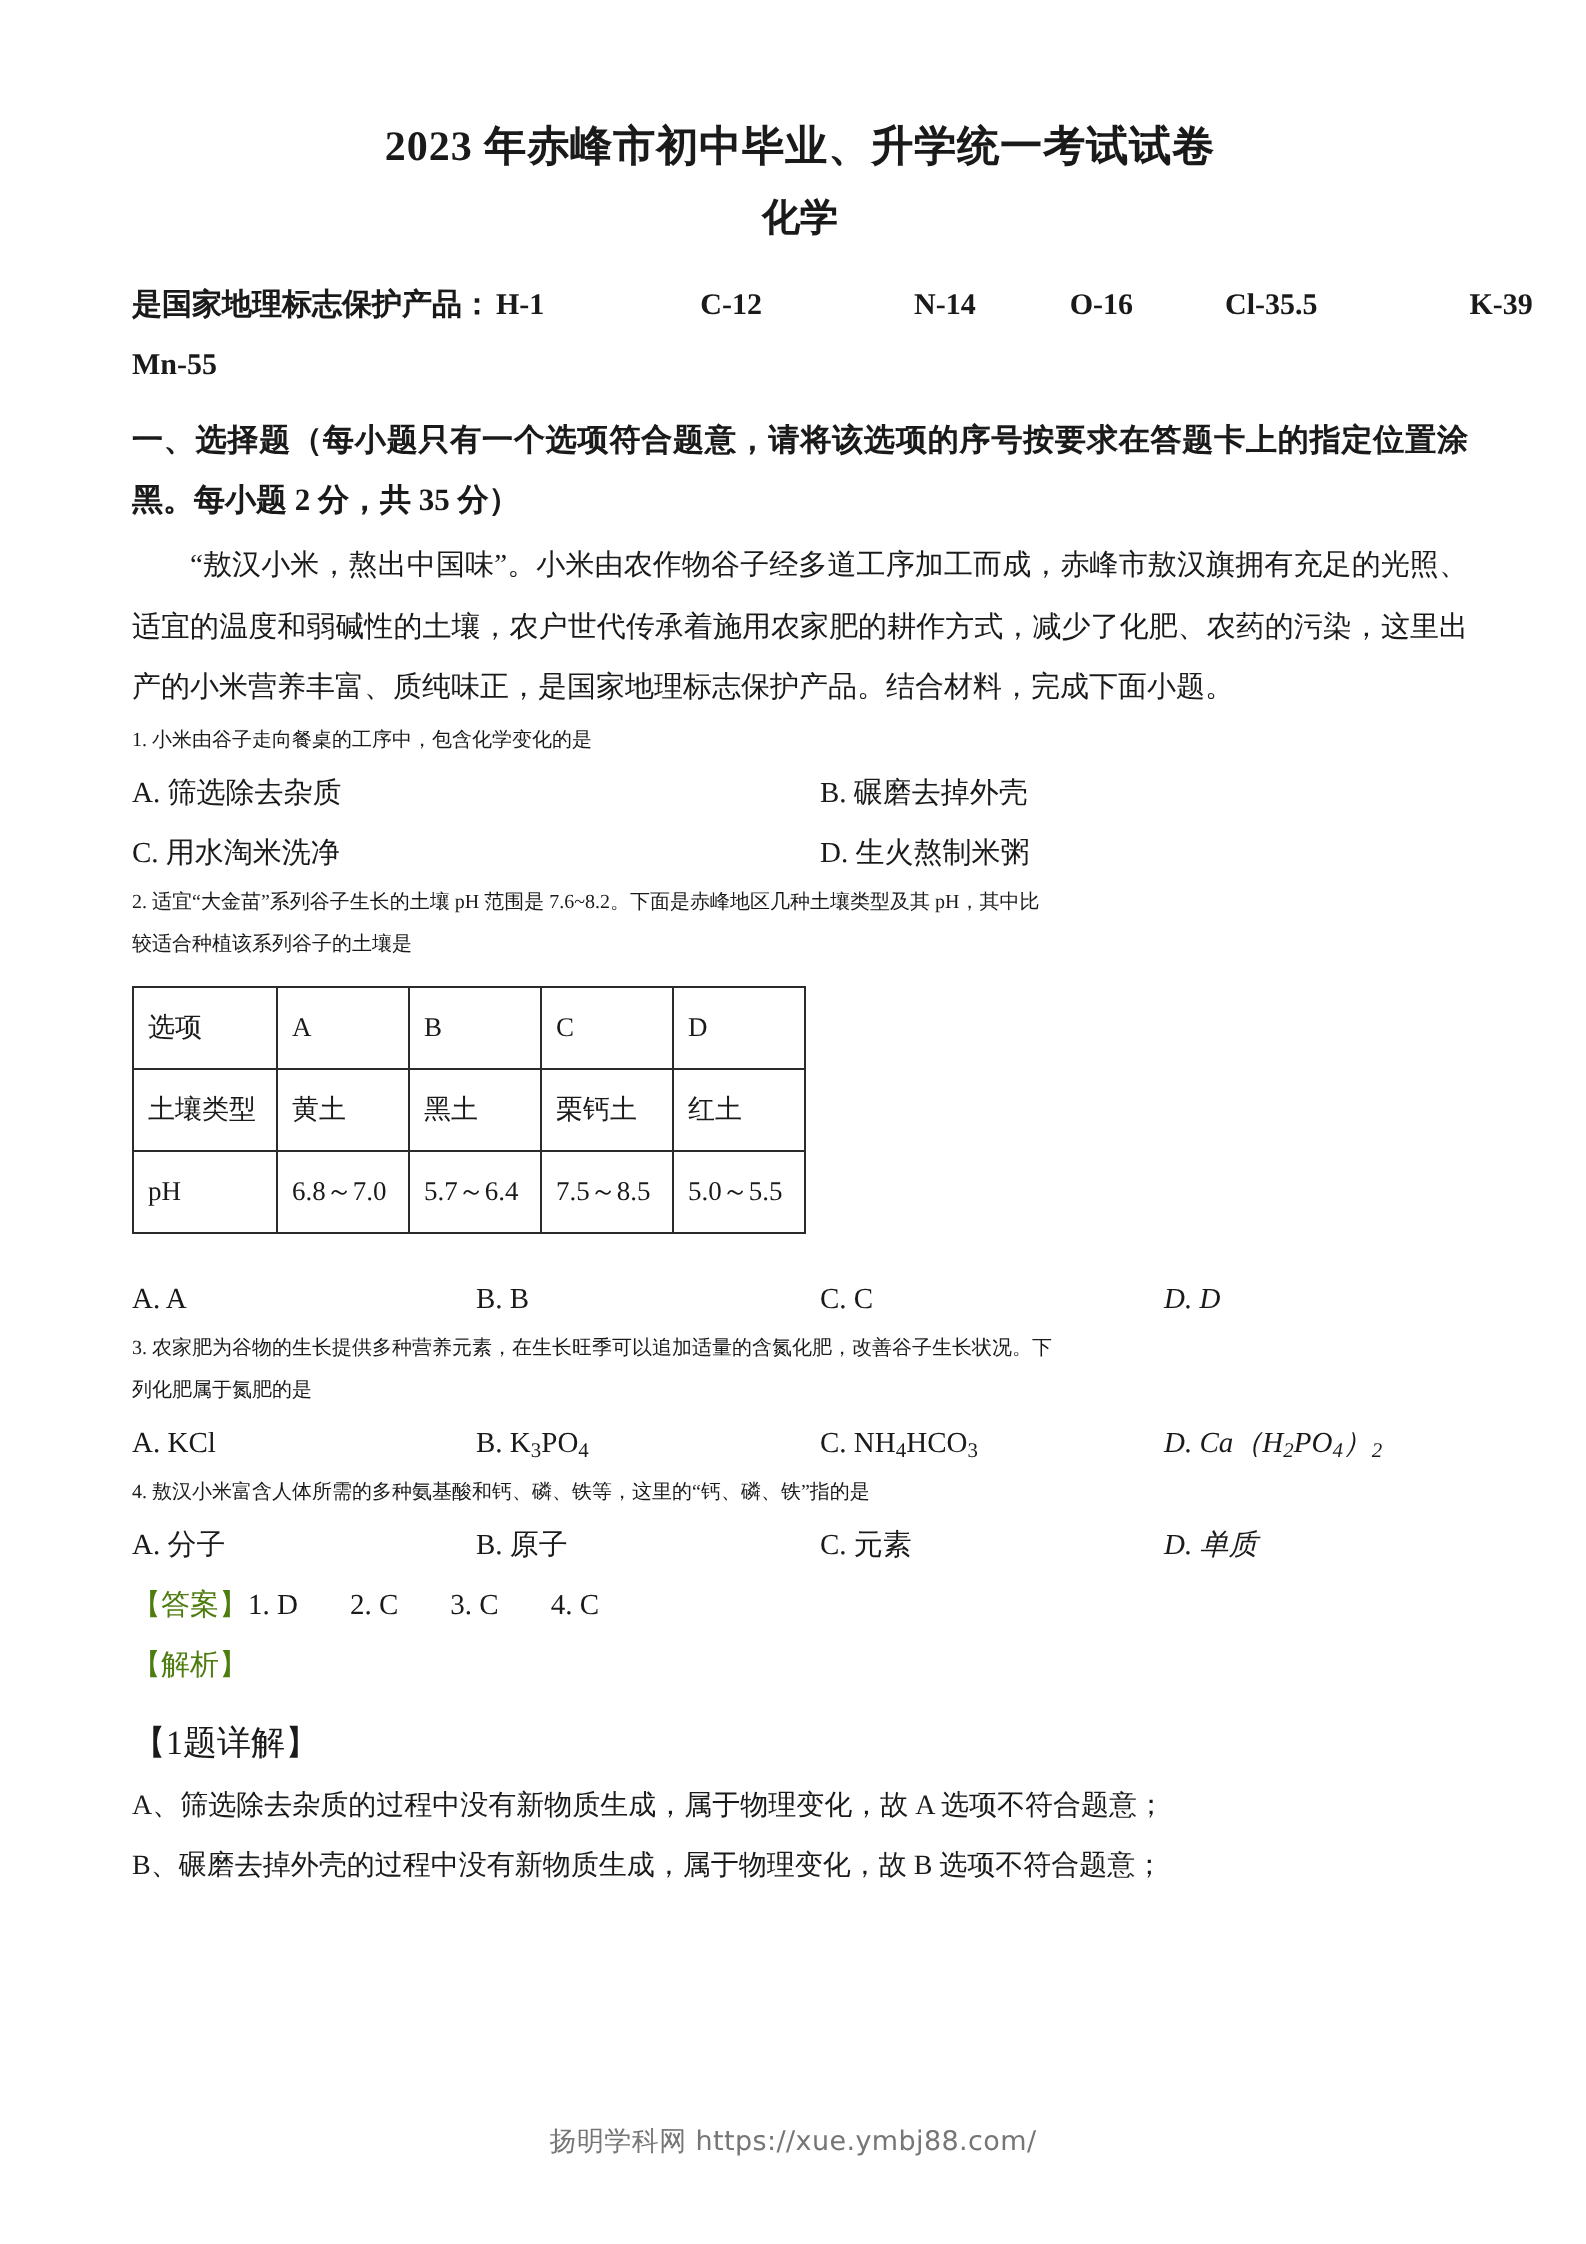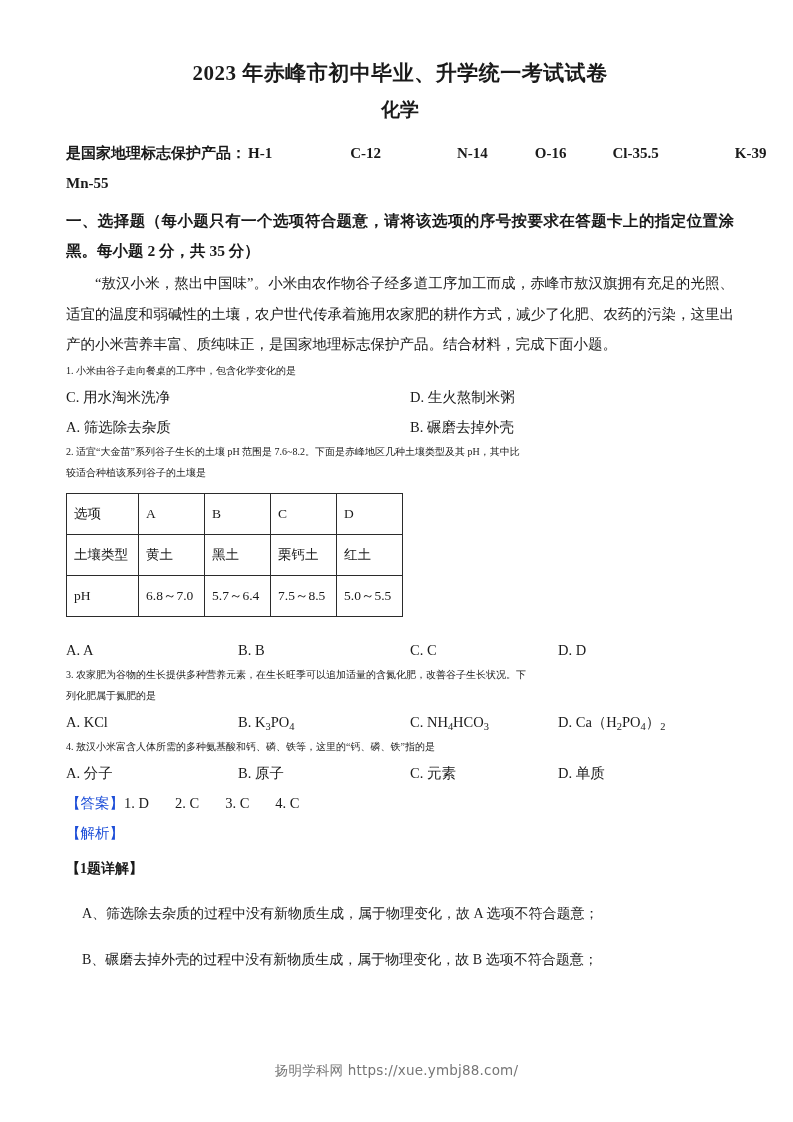--- a/index.html
+++ b/index.html
@@ -103,21 +103,21 @@
     height: 30px;
   }
   .opt {
     position: absolute;
     top: 0;
     white-space: nowrap;
   }
   .opt-a { left: 0px; }
   .opt-b { left: 172px; }
   .opt-c { left: 344px; }
-  .opt-d { left: 492px; }
+  .opt-d { left: 516px; font-style: italic; }
 
   sub {
     font-size: 0.72em;
     vertical-align: -0.25em;
   }
 
   
   .tbl-wrap {
     margin: 10px 0 18px 0;
   }
@@ -135,45 +135,45 @@
     white-space: nowrap;
   }
   table.soil col.c0 { width: 72px; }
   table.soil col.c1 { width: 66px; }
   table.soil col.c2 { width: 66px; }
   table.soil col.c3 { width: 66px; }
   table.soil col.c4 { width: 66px; }
 
   
   .marker-blue {
-    color: #1d4ed8;
+    color: #4d7c0f;
   }
   .ans-line {
     font-size: 14.5px;
     line-height: 2.08;
     margin: 0;
     white-space: nowrap;
   }
   .ans-item { display: inline-block; }
   .ans-item + .ans-item { margin-left: 26px; }
   .analysis-line {
     font-size: 14.5px;
     line-height: 2.08;
     margin: 0 0 4px 0;
   }
   .detail-head {
-    font-size: 14px;
-    font-weight: bold;
+    font-size: 17px;
+    font-weight: normal;
     line-height: 2.08;
     margin: 6px 0 0 0;
   }
   .detail-line {
     font-size: 14px;
     line-height: 2.12;
-    margin: 16px;
+    margin: 0;
     text-align: justify;
   }
 
   
   .footer {
     position: absolute;
     left: 0;
     top: 1062px;
     width: 793px;
     text-align: center;
@@ -196,26 +196,26 @@
       <span class="atomic-label">是国家地理标志保护产品：</span><span class="am am-1">H-1</span><span class="am am-2">C-12</span><span class="am am-3">N-14</span><span class="am am-4">O-16</span><span class="am am-5">Cl-35.5</span><span class="am am-6">K-39</span>
     </p>
     <p class="atomic-line-2">Mn-55</p>
 
     <p class="section-head">一、选择题（每小题只有一个选项符合题意，请将该选项的序号按要求在答题卡上的指定位置涂黑。每小题 2 分，共 35 分）</p>
 
     <p class="passage">“敖汉小米，熬出中国味”。小米由农作物谷子经多道工序加工而成，赤峰市敖汉旗拥有充足的光照、适宜的温度和弱碱性的土壤，农户世代传承着施用农家肥的耕作方式，减少了化肥、农药的污染，这里出产的小米营养丰富、质纯味正，是国家地理标志保护产品。结合材料，完成下面小题。</p>
 
     <p class="q-stem">1. 小米由谷子走向餐桌的工序中，包含化学变化的是</p>
     <div class="opt-row">
+      <span class="opt opt-a">A. 筛选除去杂质</span>
+      <span class="opt opt-c">B. 碾磨去掉外壳</span>
+    </div>
+    <div class="opt-row">
       <span class="opt opt-a">C. 用水淘米洗净</span>
       <span class="opt opt-c">D. 生火熬制米粥</span>
-    </div>
-    <div class="opt-row">
-      <span class="opt opt-a">A. 筛选除去杂质</span>
-      <span class="opt opt-c">B. 碾磨去掉外壳</span>
     </div>
 
     <p class="q-stem">2. 适宜“大金苗”系列谷子生长的土壤 pH 范围是 7.6~8.2。下面是赤峰地区几种土壤类型及其 pH，其中比</p>
     <p class="q-stem">较适合种植该系列谷子的土壤是</p>
 
     <div class="tbl-wrap">
       <table class="soil">
         <colgroup>
             <col class="c0">
             <col class="c1">

